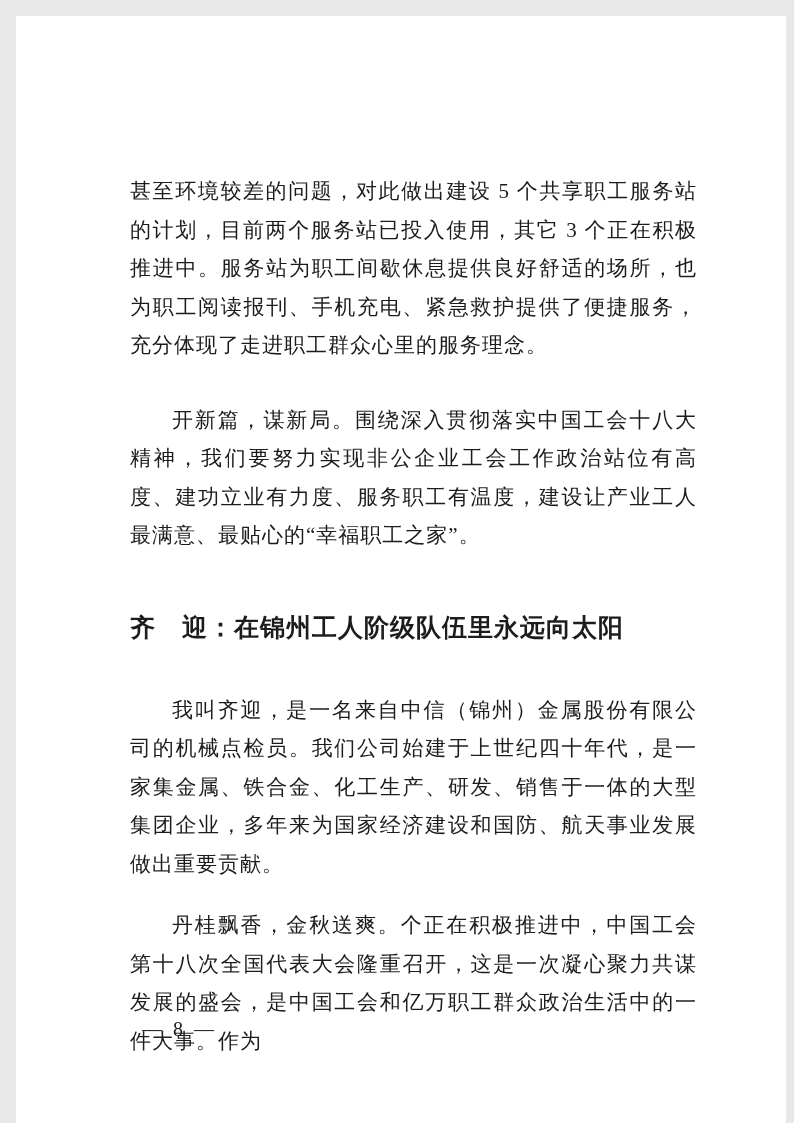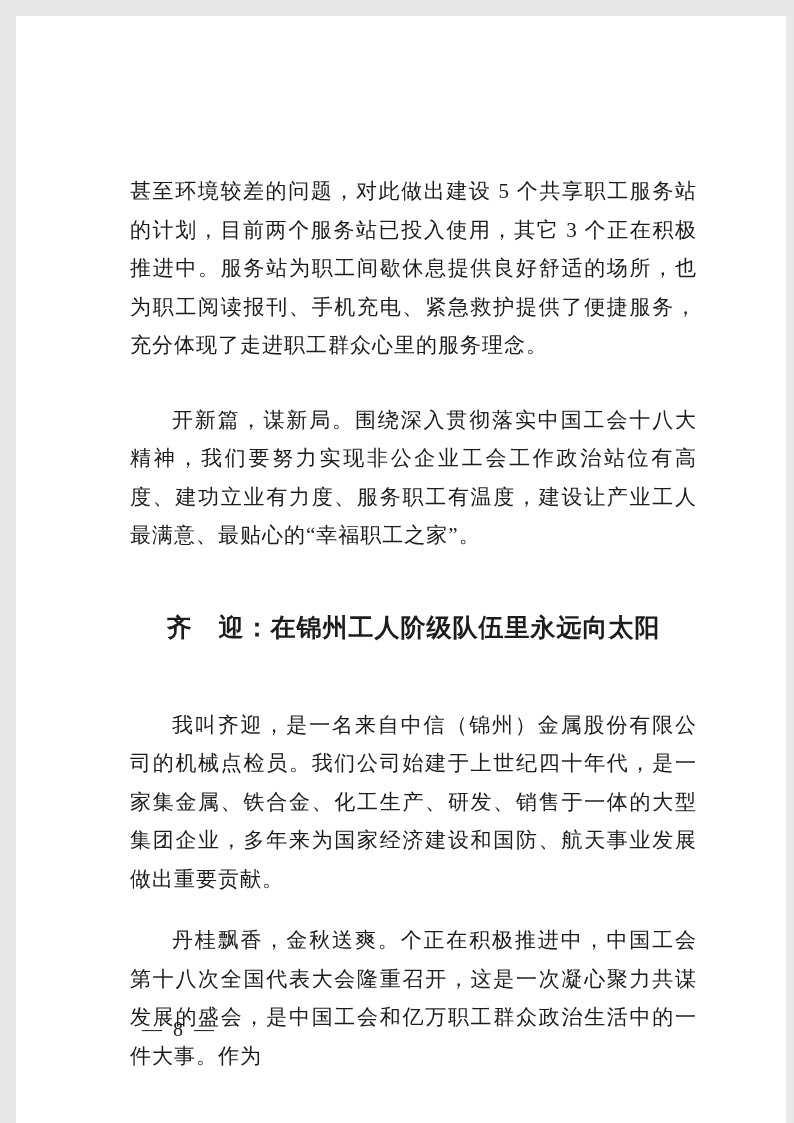--- a/index.html
+++ b/index.html
@@ -31,25 +31,25 @@
     text-indent: 2em;
     margin-top: 9px;
     font-style: italic; 
     letter-spacing: 1px;
   }
   h2.section-heading {
     margin-top: 37px;
     font-size: 25px;
     font-weight: bold;
     line-height: 40px;
-    text-align: center;
+    text-align: left;
     letter-spacing: 1px;
     text-indent: 0;
   }
-  p.mt-p3 { margin-top: 42px; }
+  p.mt-p3 { margin-top: 27px; }
   p.mt-p4 { margin-top: 7px; }
   .page-number {
     position: absolute;
     left: 118px;
     top: 994px;
     font-size: 20px;
     letter-spacing: 3px;
     font-style: normal;
     color: #1c1c1c;
   }

